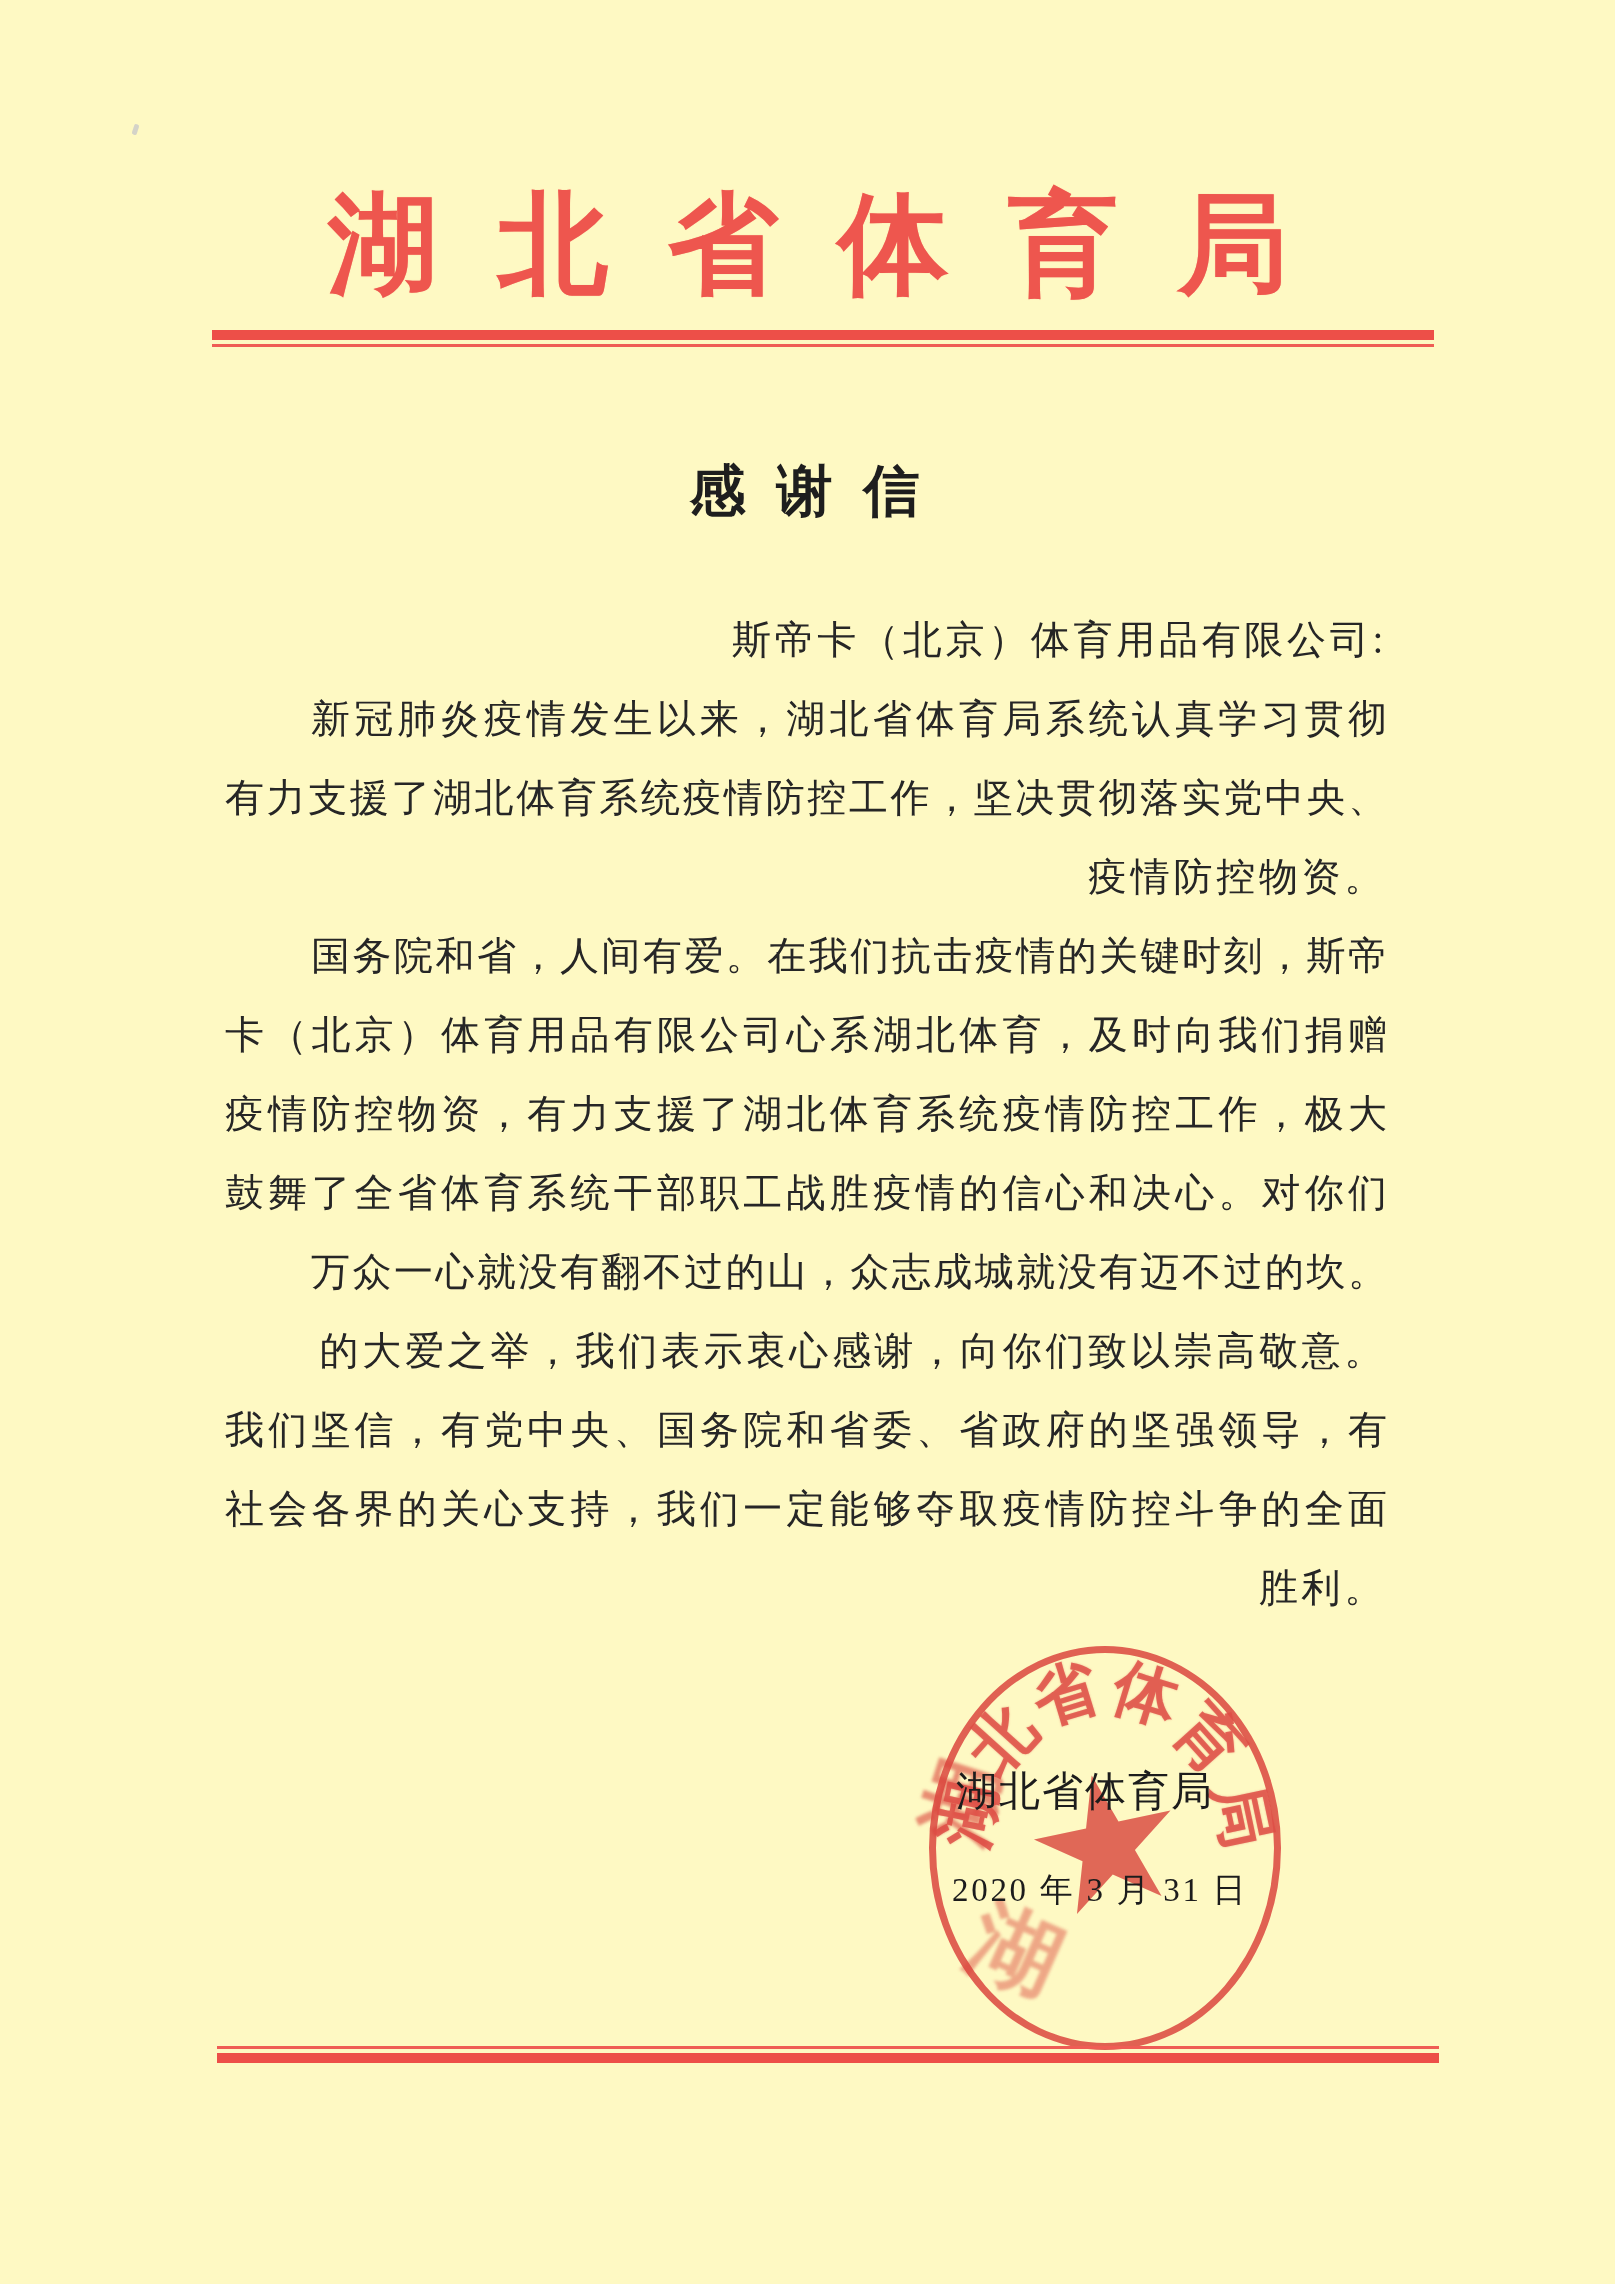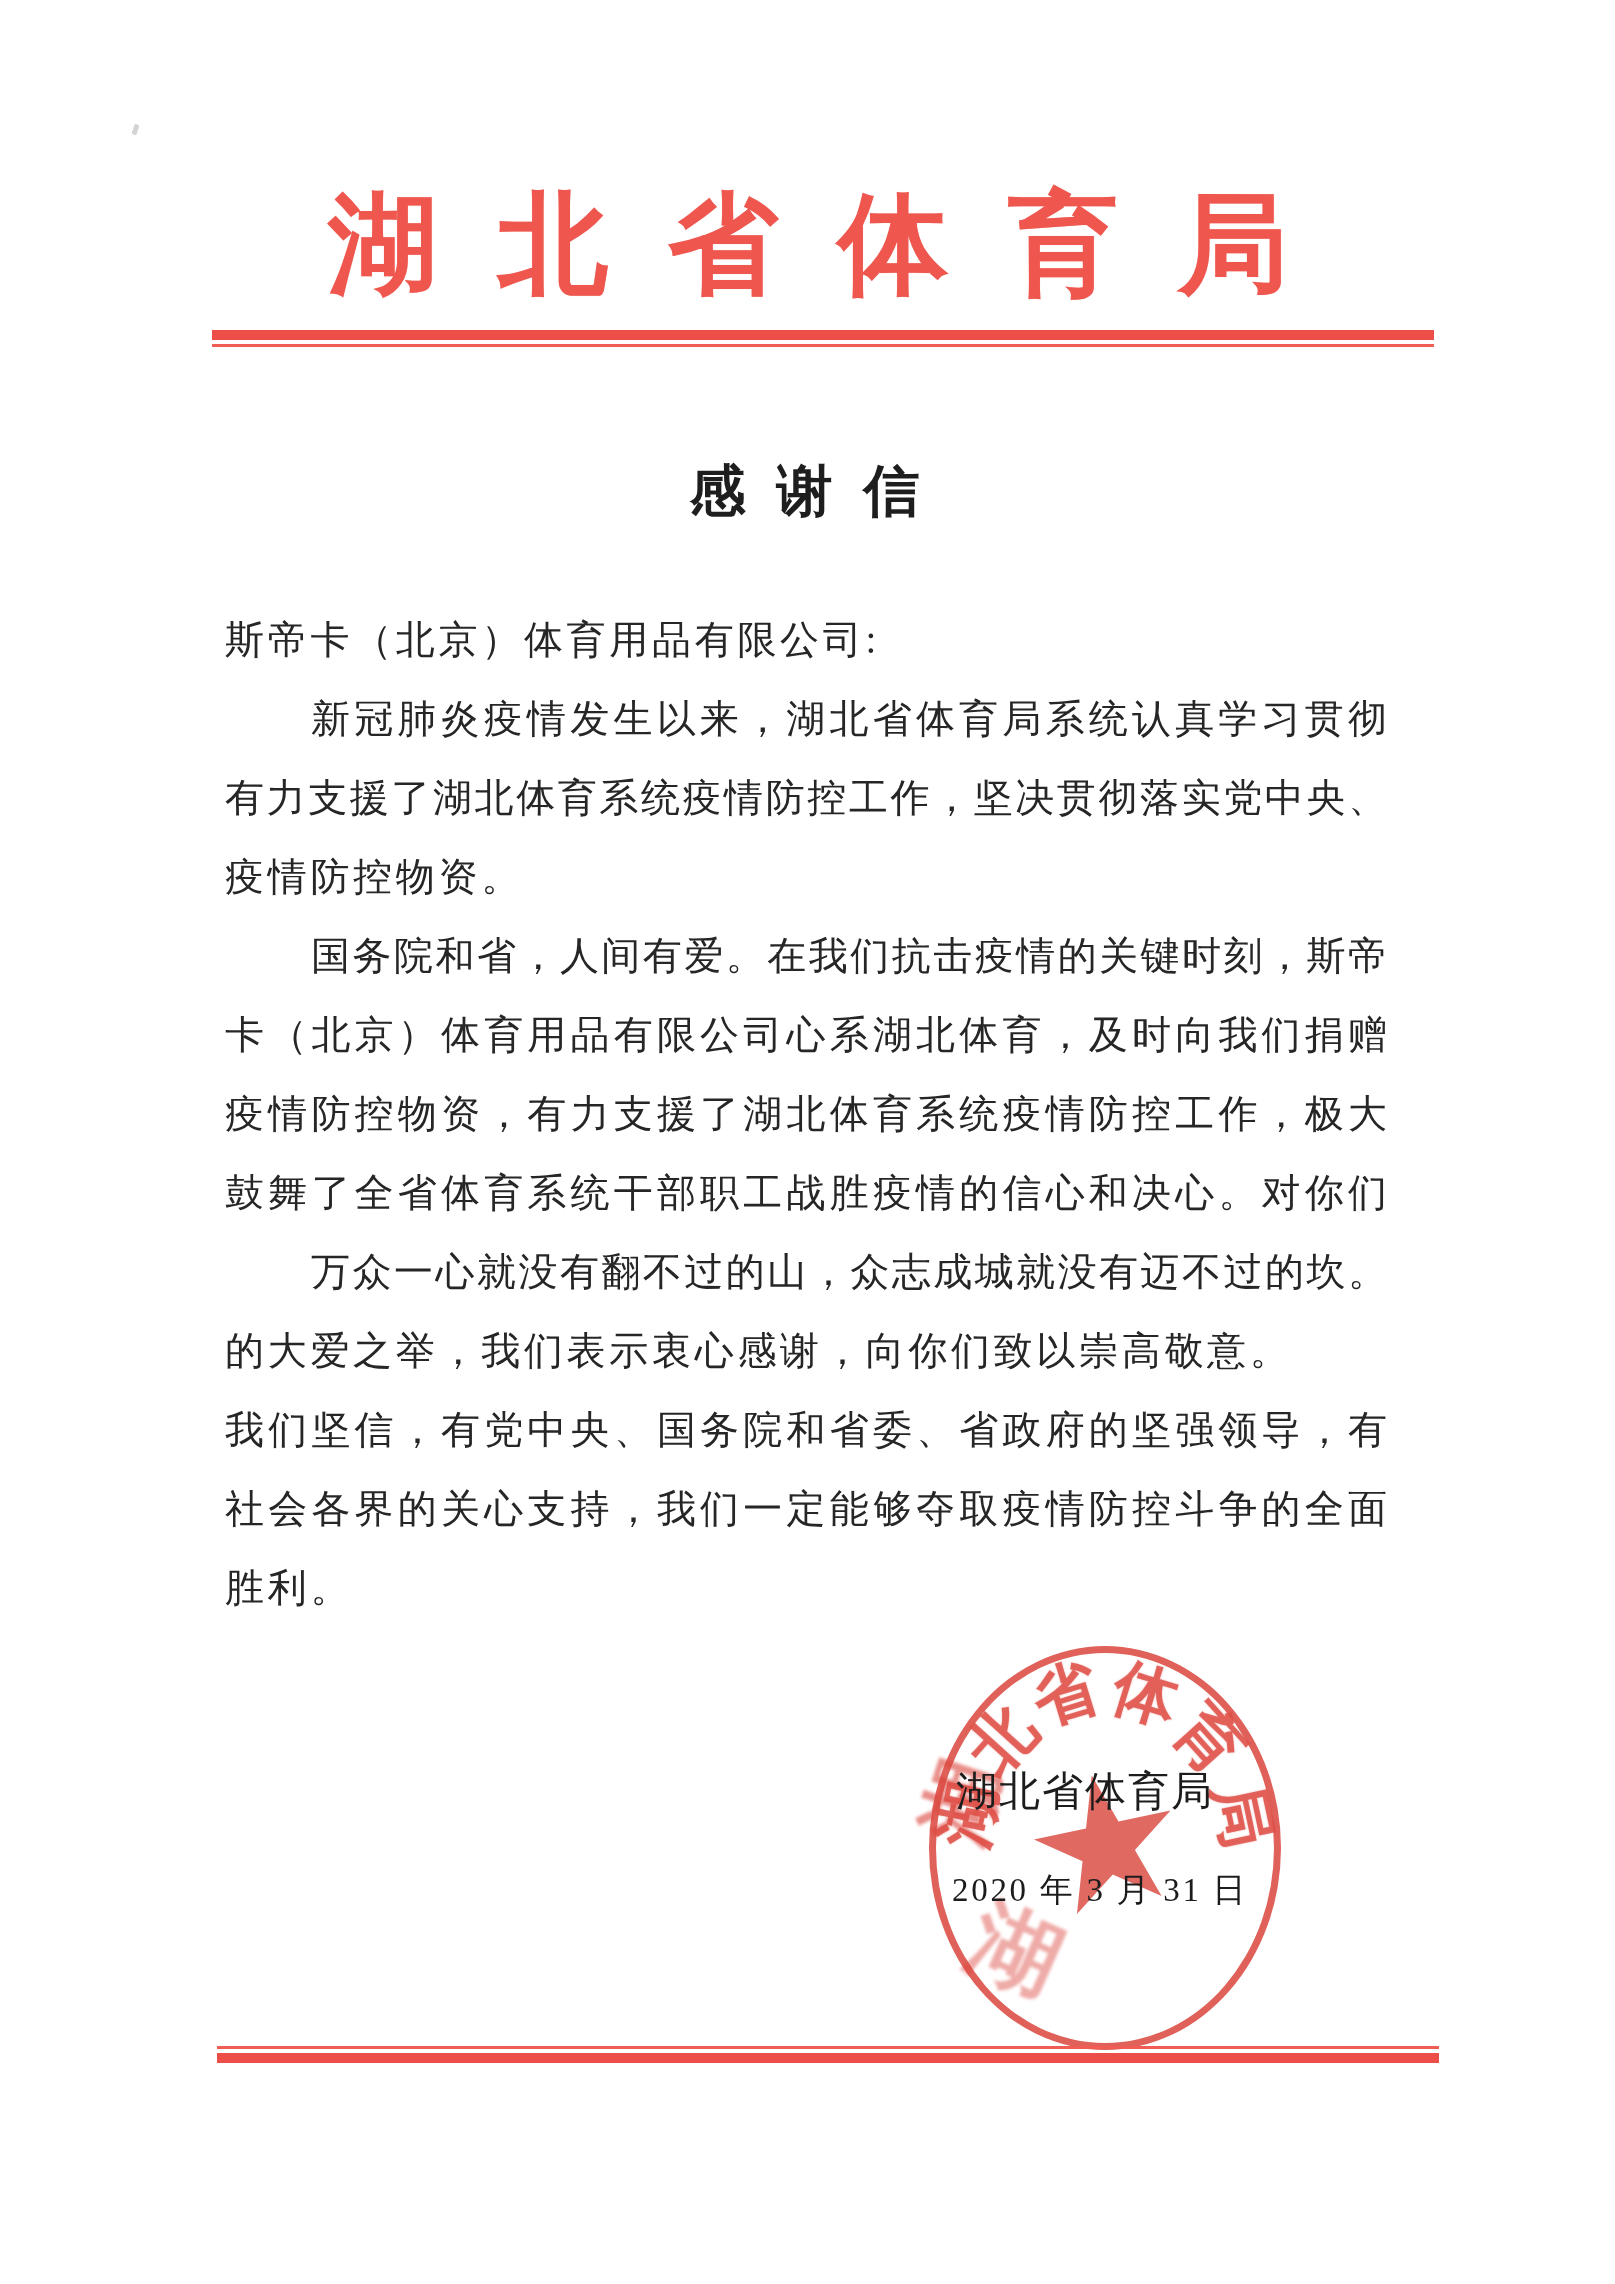--- a/index.html
+++ b/index.html
@@ -1,20 +1,20 @@
 <!DOCTYPE html>
 <html style="font-size:11px"><head>
 <meta charset="utf-8">
 <style>
   html,body{margin:0;padding:0;background:#9a9a9a;}
   .page{
     position:relative;
     width:1616px;height:2284px;
     margin:0 auto;
-    background:#ffffff;
+    background:#fef9c3;
     overflow:hidden;
     font-family:"Liberation Serif","DejaVu Serif",serif;
   }
   
   .org-title{
     position:absolute;top:171px;left:0;width:1616px;
     text-align:center;
     font-size:110px;font-weight:700;
     letter-spacing:60px;padding-left:60px;box-sizing:border-box;
     color:#ee564e;
@@ -34,21 +34,21 @@
     font-size:56px;font-weight:700;
     letter-spacing:31px;padding-left:24px;box-sizing:border-box;
     color:#1e1e1e;white-space:nowrap;
   }
   
   .body-block{
     position:absolute;top:600px;left:225px;width:1162px;
     color:#262626;
     font-size:39px;line-height:79px;
   }
-  .line{letter-spacing:3.7px;white-space:nowrap;}
+  .line{letter-spacing:3.7px;white-space:nowrap;text-align:right;}
   .line.just{
     letter-spacing:0;white-space:normal;
     text-align:justify;text-align-last:justify;
     text-justify:inter-ideograph;
   }
   .line.indent{text-indent:86px;}
   
   .sig-org{
     position:absolute;top:1764px;left:956px;
     font-size:41px;letter-spacing:2px;color:#1c1c1c;white-space:nowrap;

